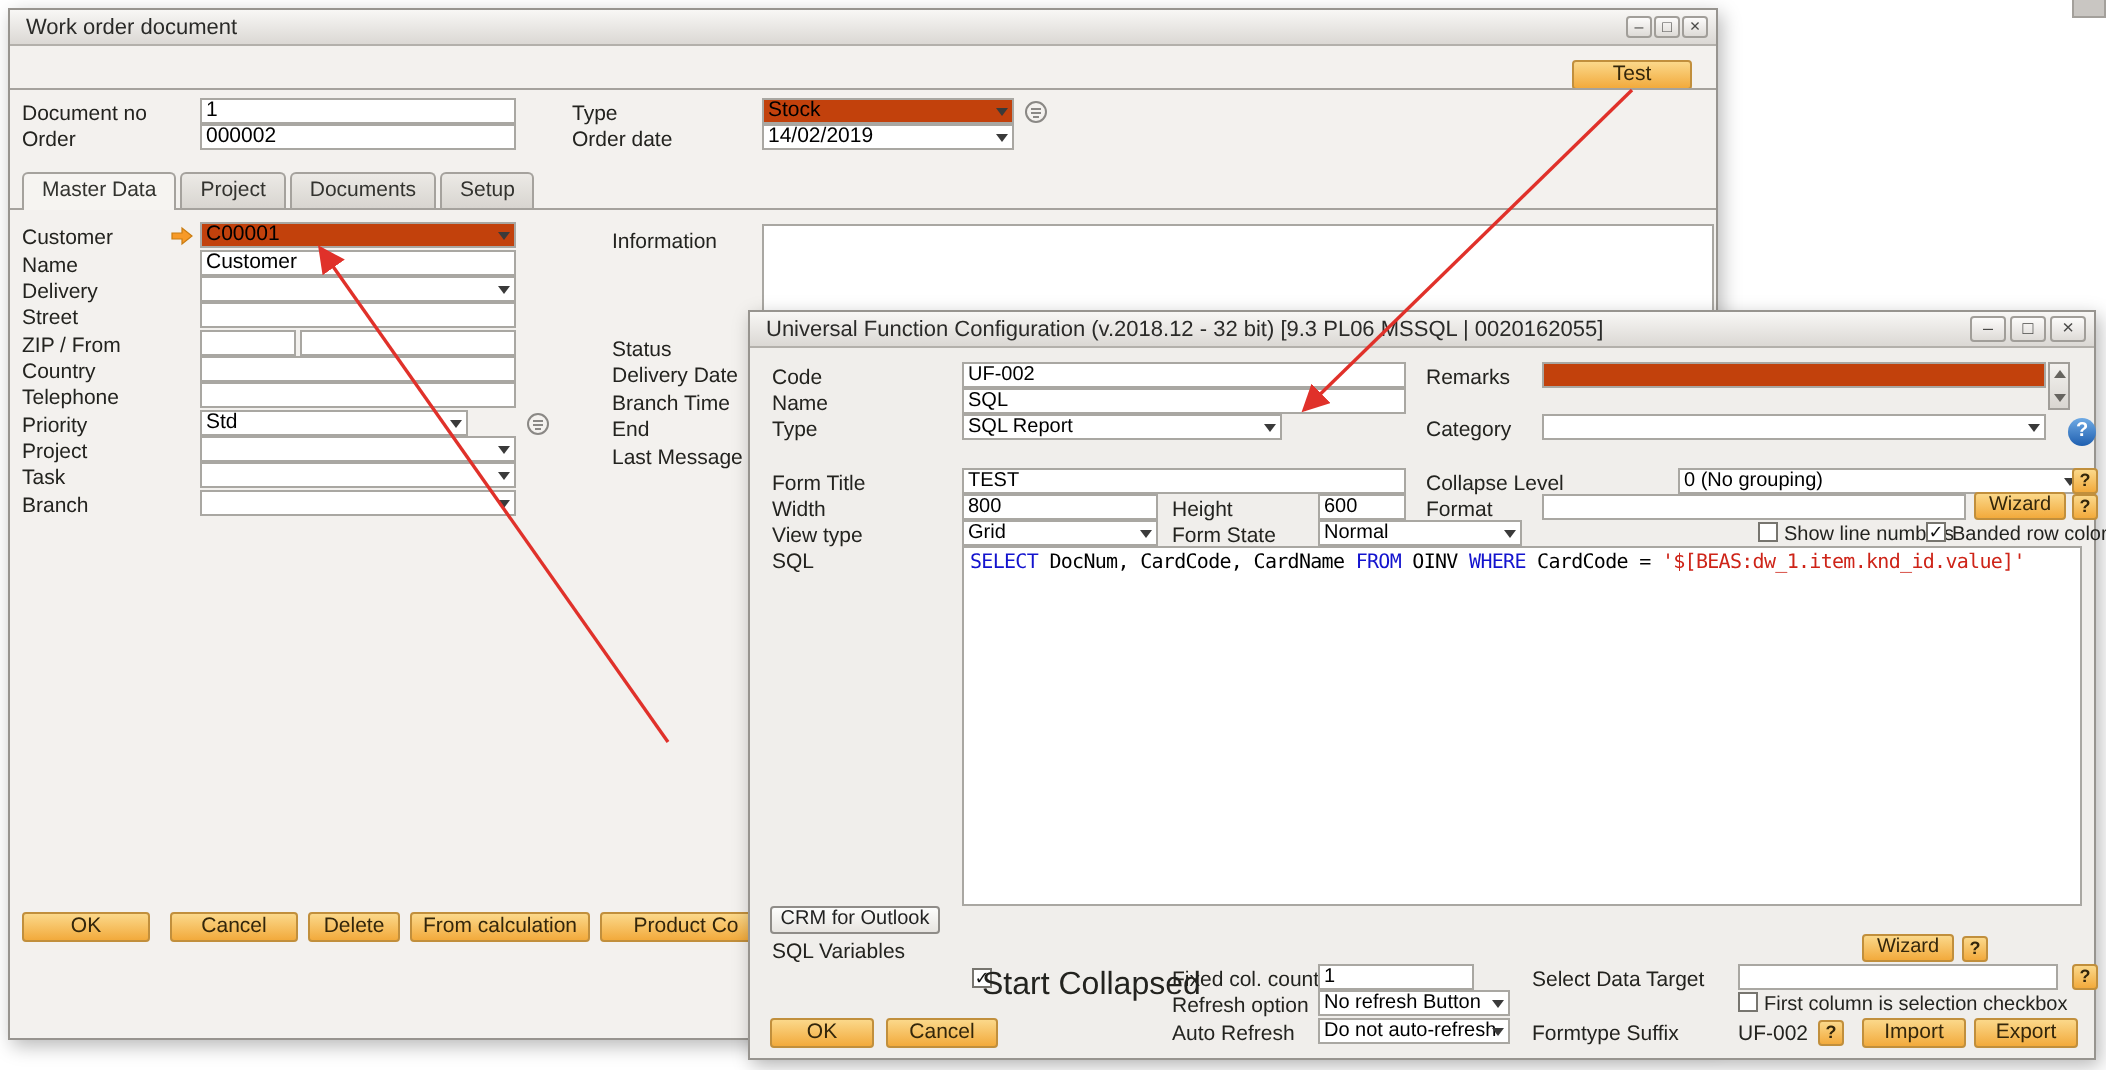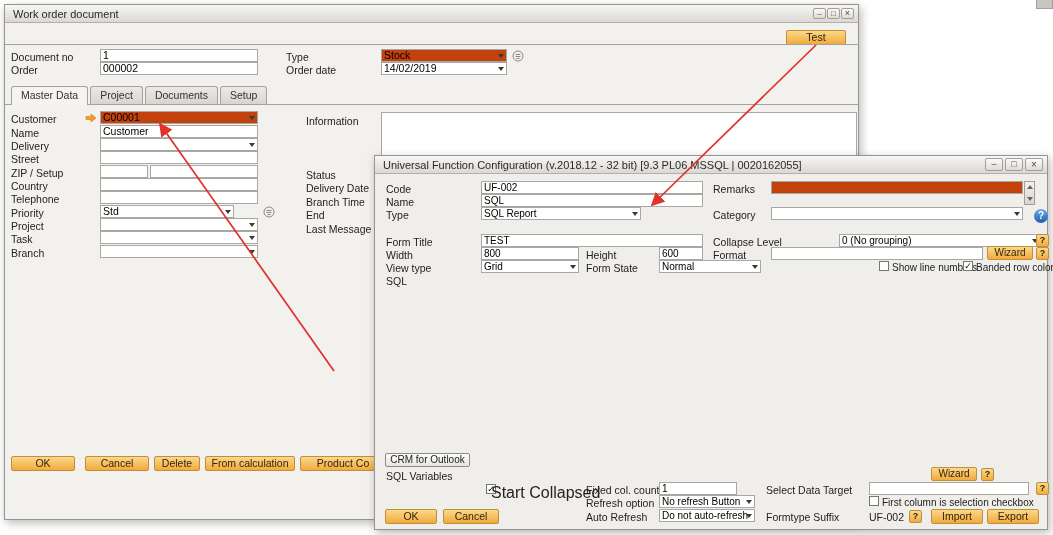--- a/index.html
+++ b/index.html
@@ -83,21 +83,21 @@
 
   <span class="lbl" style="left:6px;top:122px">Name</span>
   <div class="fld" style="left:95px;top:120px;width:158px"><span>Customer</span></div>
 
   <span class="lbl" style="left:6px;top:135px">Delivery</span>
   <div class="fld" style="left:95px;top:133px;width:158px"><span></span><span class="dda"></span></div>
 
   <span class="lbl" style="left:6px;top:148px">Street</span>
   <div class="fld" style="left:95px;top:146px;width:158px"><span></span></div>
 
-  <span class="lbl" style="left:6px;top:162px">ZIP / Setup</span>
+  <span class="lbl" style="left:6px;top:162px">ZIP / From</span>
   <div class="fld" style="left:95px;top:160px;width:48px"><span></span></div>
   <div class="fld" style="left:145px;top:160px;width:108px"><span></span></div>
 
   <span class="lbl" style="left:6px;top:175px">Country</span>
   <div class="fld" style="left:95px;top:173px;width:158px"><span></span></div>
 
   <span class="lbl" style="left:6px;top:188px">Telephone</span>
   <div class="fld" style="left:95px;top:186px;width:158px"><span></span></div>
 
   <span class="lbl" style="left:6px;top:202px">Priority</span>
@@ -176,20 +176,23 @@
   <span class="lbl" style="left:11px;top:106px">View type</span>
   <div class="fld" style="left:106px;top:104px;width:98px"><span>Grid</span><span class="dda"></span></div>
   <span class="lbl" style="left:211px;top:106px">Form State</span>
   <div class="fld" style="left:284px;top:104px;width:102px"><span>Normal</span><span class="dda"></span></div>
   <span class="cb" style="left:504px;top:105px"></span>
   <span class="lbl" style="left:517px;top:106px;font-size:10px">Show line numbers</span>
   <span class="cb" style="left:588px;top:105px"><span>✓</span></span>
   <span class="lbl" style="left:601px;top:106px;font-size:10px">Banded row color</span>
 
   <span class="lbl" style="left:11px;top:119px">SQL</span>
+  <div class="sqlbox" style="left:106px;top:117px;width:560px;height:180px">
+    <div class="sqltext"><span class="kw">SELECT</span><span class="pl"> DocNum, CardCode, CardName </span><span class="kw">FROM</span><span class="pl"> OINV </span><span class="kw">WHERE</span><span class="pl"> CardCode = </span><span class="str">'$[BEAS:dw_1.item.knd_id.value]'</span></div>
+  </div>
 
   <div class="gbtn" style="left:10px;top:297px;width:85px">CRM for Outlook</div>
 
   <span class="lbl" style="left:11px;top:314px">SQL Variables</span>
   <div class="btn" style="left:556px;top:311px;width:46px;height:14px;font-size:10px;line-height:12px">Wizard</div>
   <span class="qb" style="left:606px;top:312px">?</span>
 
   <span class="cb" style="left:111px;top:328px"><span>✓</span></span>
   <span class="lbl" style="left:116px;top:328px;font-size:16px">Start Collapsed</span>
   <span class="lbl" style="left:211px;top:328px">Fixed col. count</span>

